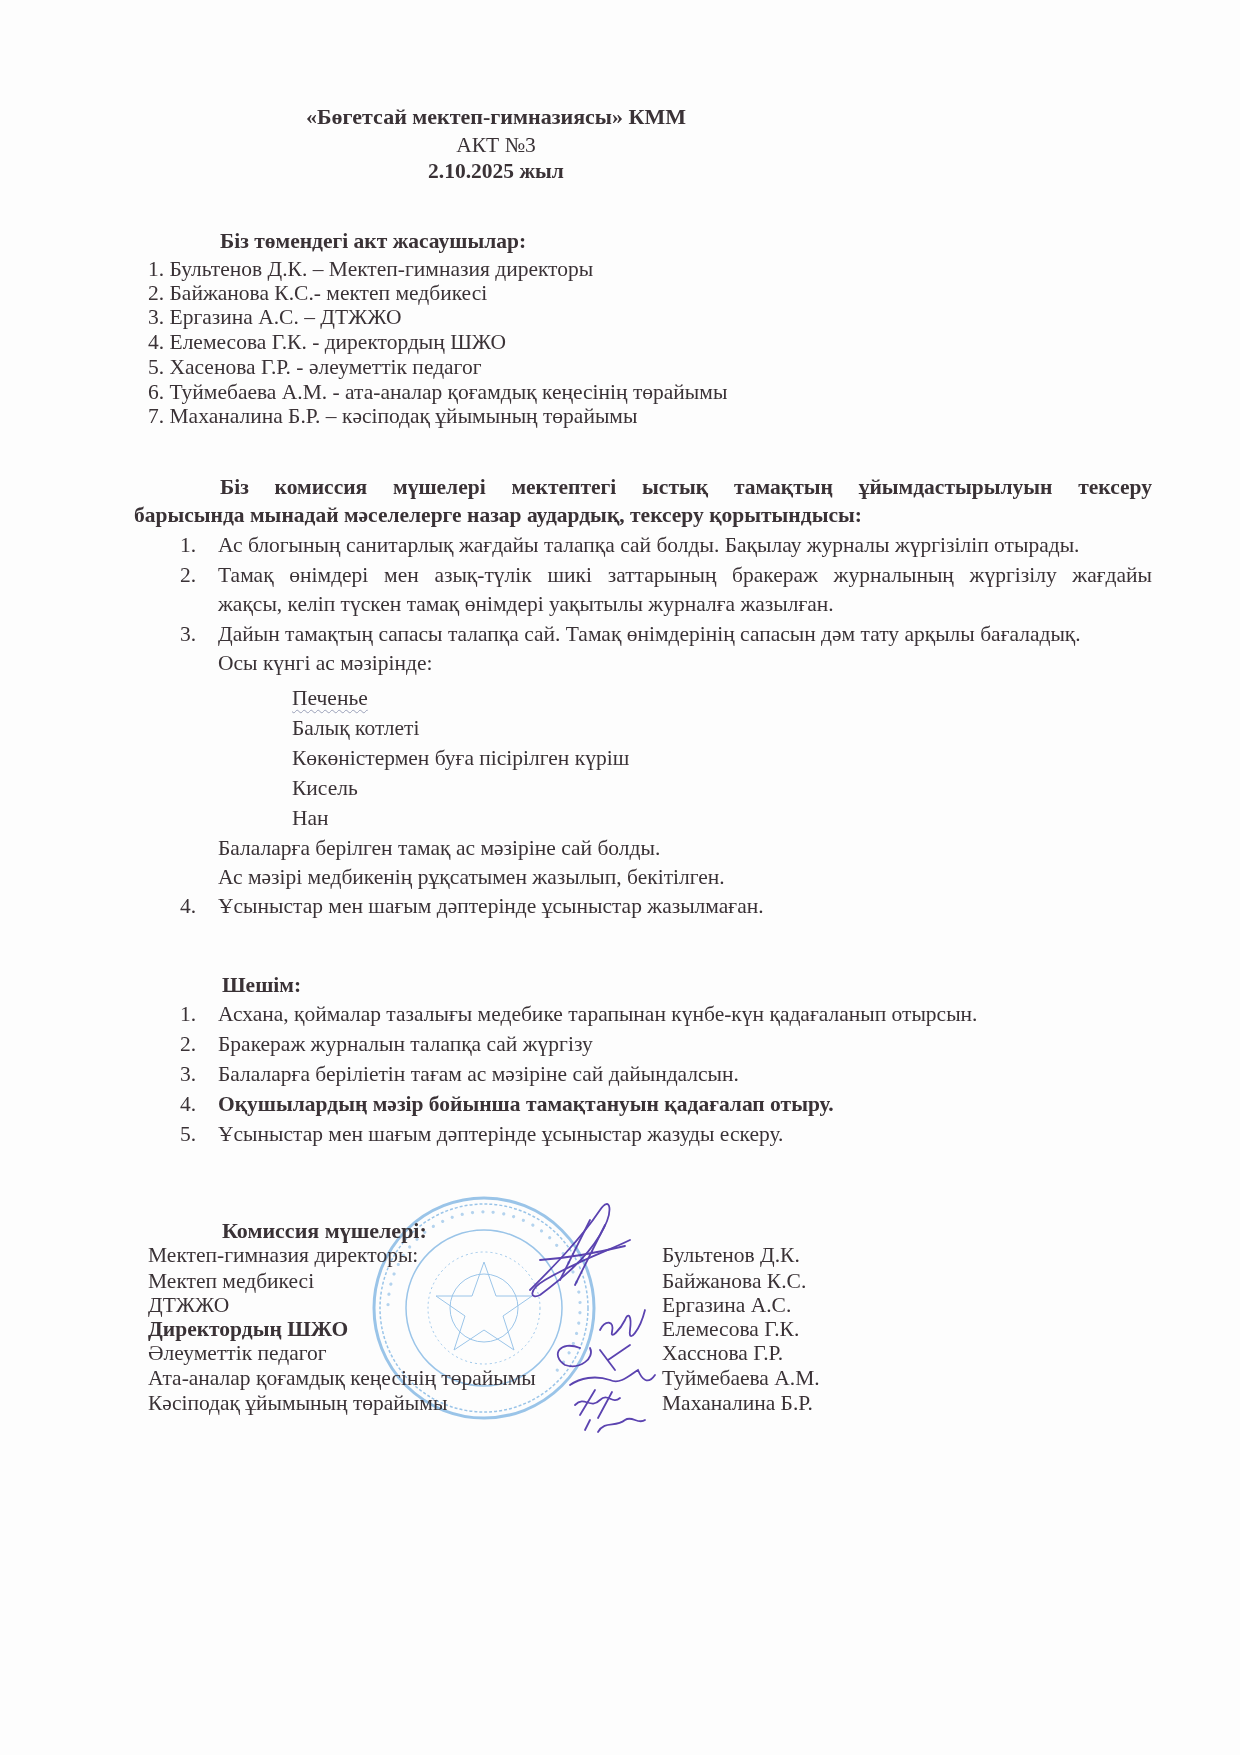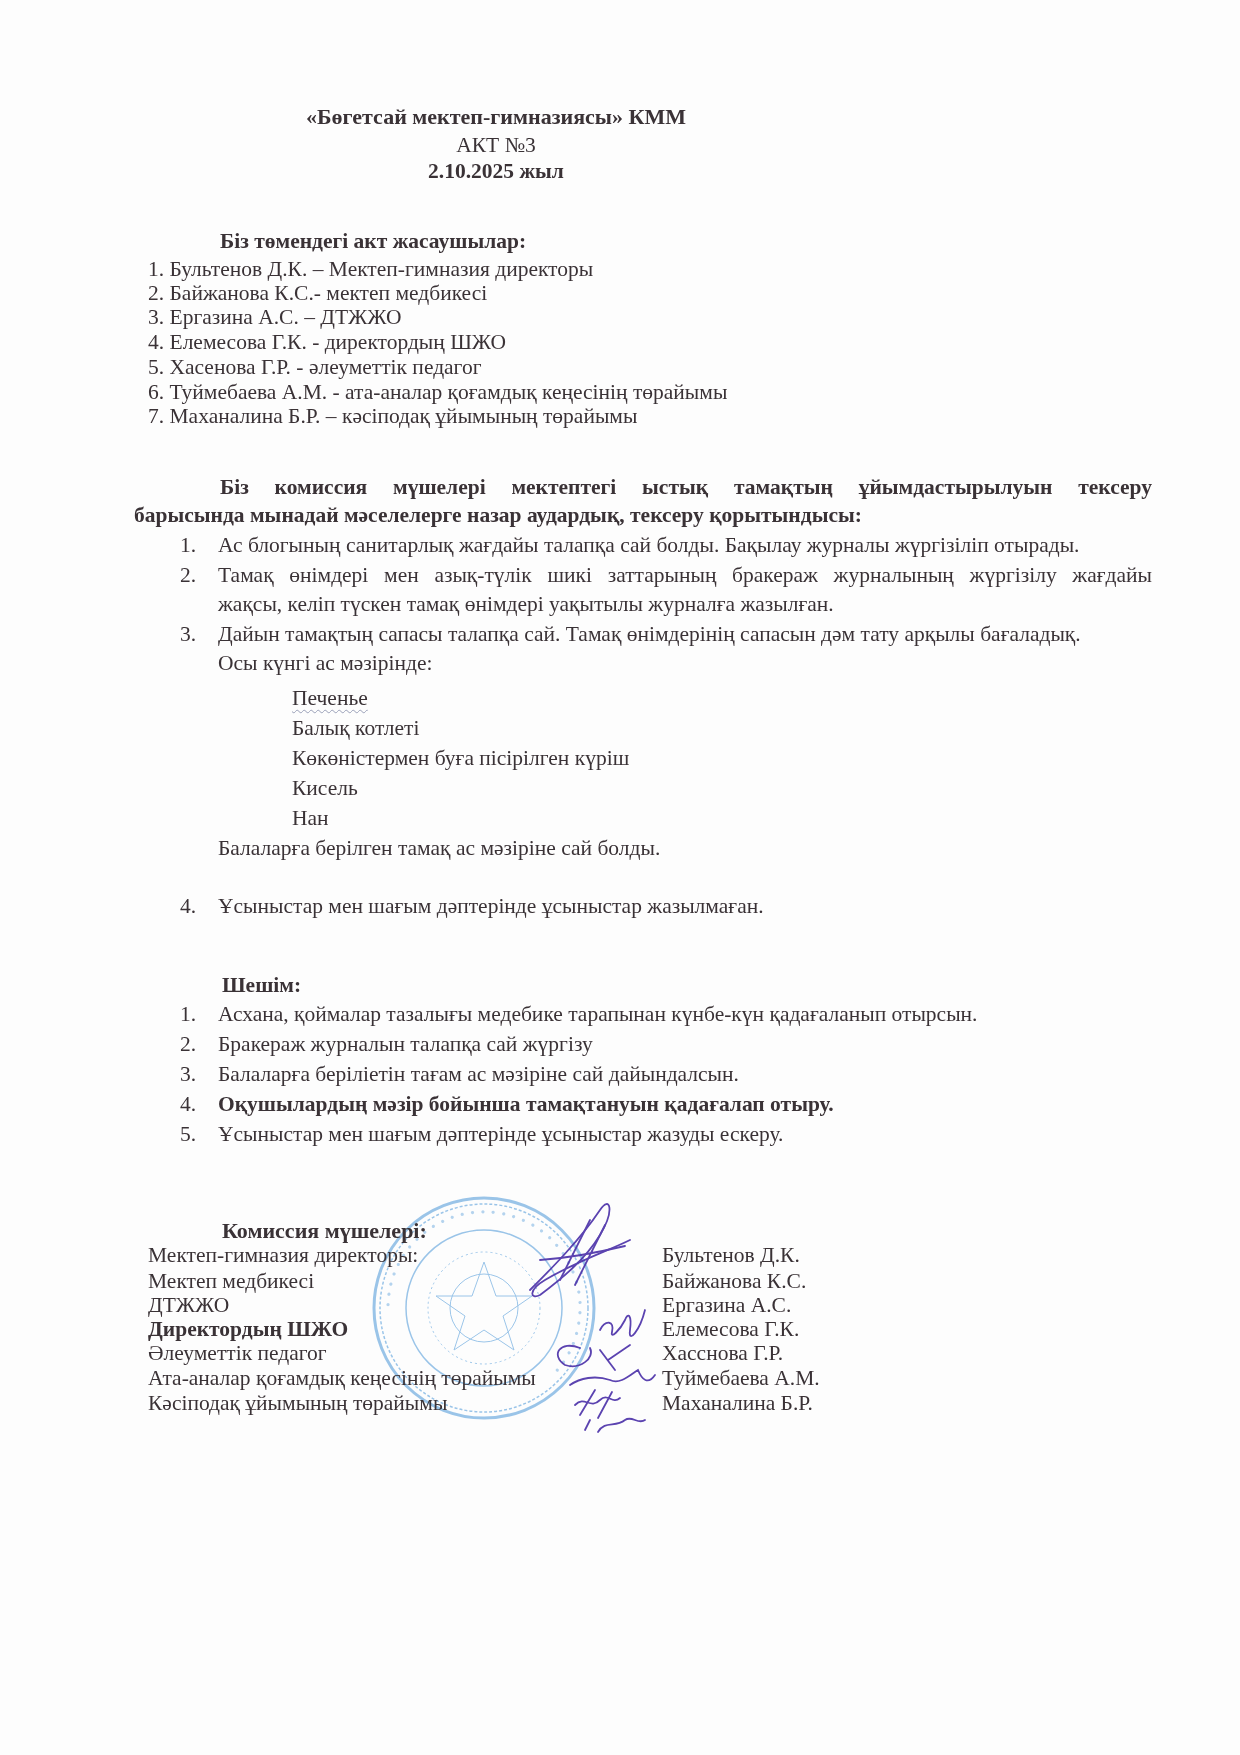--- a/index.html
+++ b/index.html
@@ -52,20 +52,21 @@
   <div class="t" style="left:218px; top:621px;">Дайын тамақтың сапасы талапқа сай. Тамақ өнімдерінің сапасын дәм тату арқылы бағаладық.</div>
   <div class="t" style="left:218px; top:650px;">Осы күнгі ас мәзірінде:</div>
 
   <div class="t" style="left:292px; top:685px;"><span class="wavy">Печенье</span></div>
   <div class="t" style="left:292px; top:715px;">Балық котлеті</div>
   <div class="t" style="left:292px; top:745px;">Көкөністермен буға пісірілген күріш</div>
   <div class="t" style="left:292px; top:775px;">Кисель</div>
   <div class="t" style="left:292px; top:805px;">Нан</div>
 
   <div class="t" style="left:218px; top:835px;">Балаларға берілген тамақ ас мәзіріне сай болды.</div>
+  <div class="t" style="left:218px; top:864px;">Ас мәзірі медбикенің рұқсатымен жазылып, бекітілген.</div>
 
   <div class="num" style="left:180px; top:893px;">4.</div>
   <div class="t" style="left:218px; top:893px;">Ұсыныстар мен шағым дәптерінде ұсыныстар жазылмаған.</div>
 
   <div class="t b" style="left:222px; top:972px;">Шешім:</div>
 
   <div class="num" style="left:180px; top:1001px;">1.</div>
   <div class="t" style="left:218px; top:1001px;">Асхана, қоймалар тазалығы медебике тарапынан күнбе-күн қадағаланып отырсын.</div>
   <div class="num" style="left:180px; top:1031px;">2.</div>
   <div class="t" style="left:218px; top:1031px;">Бракераж журналын талапқа сай жүргізу</div>

